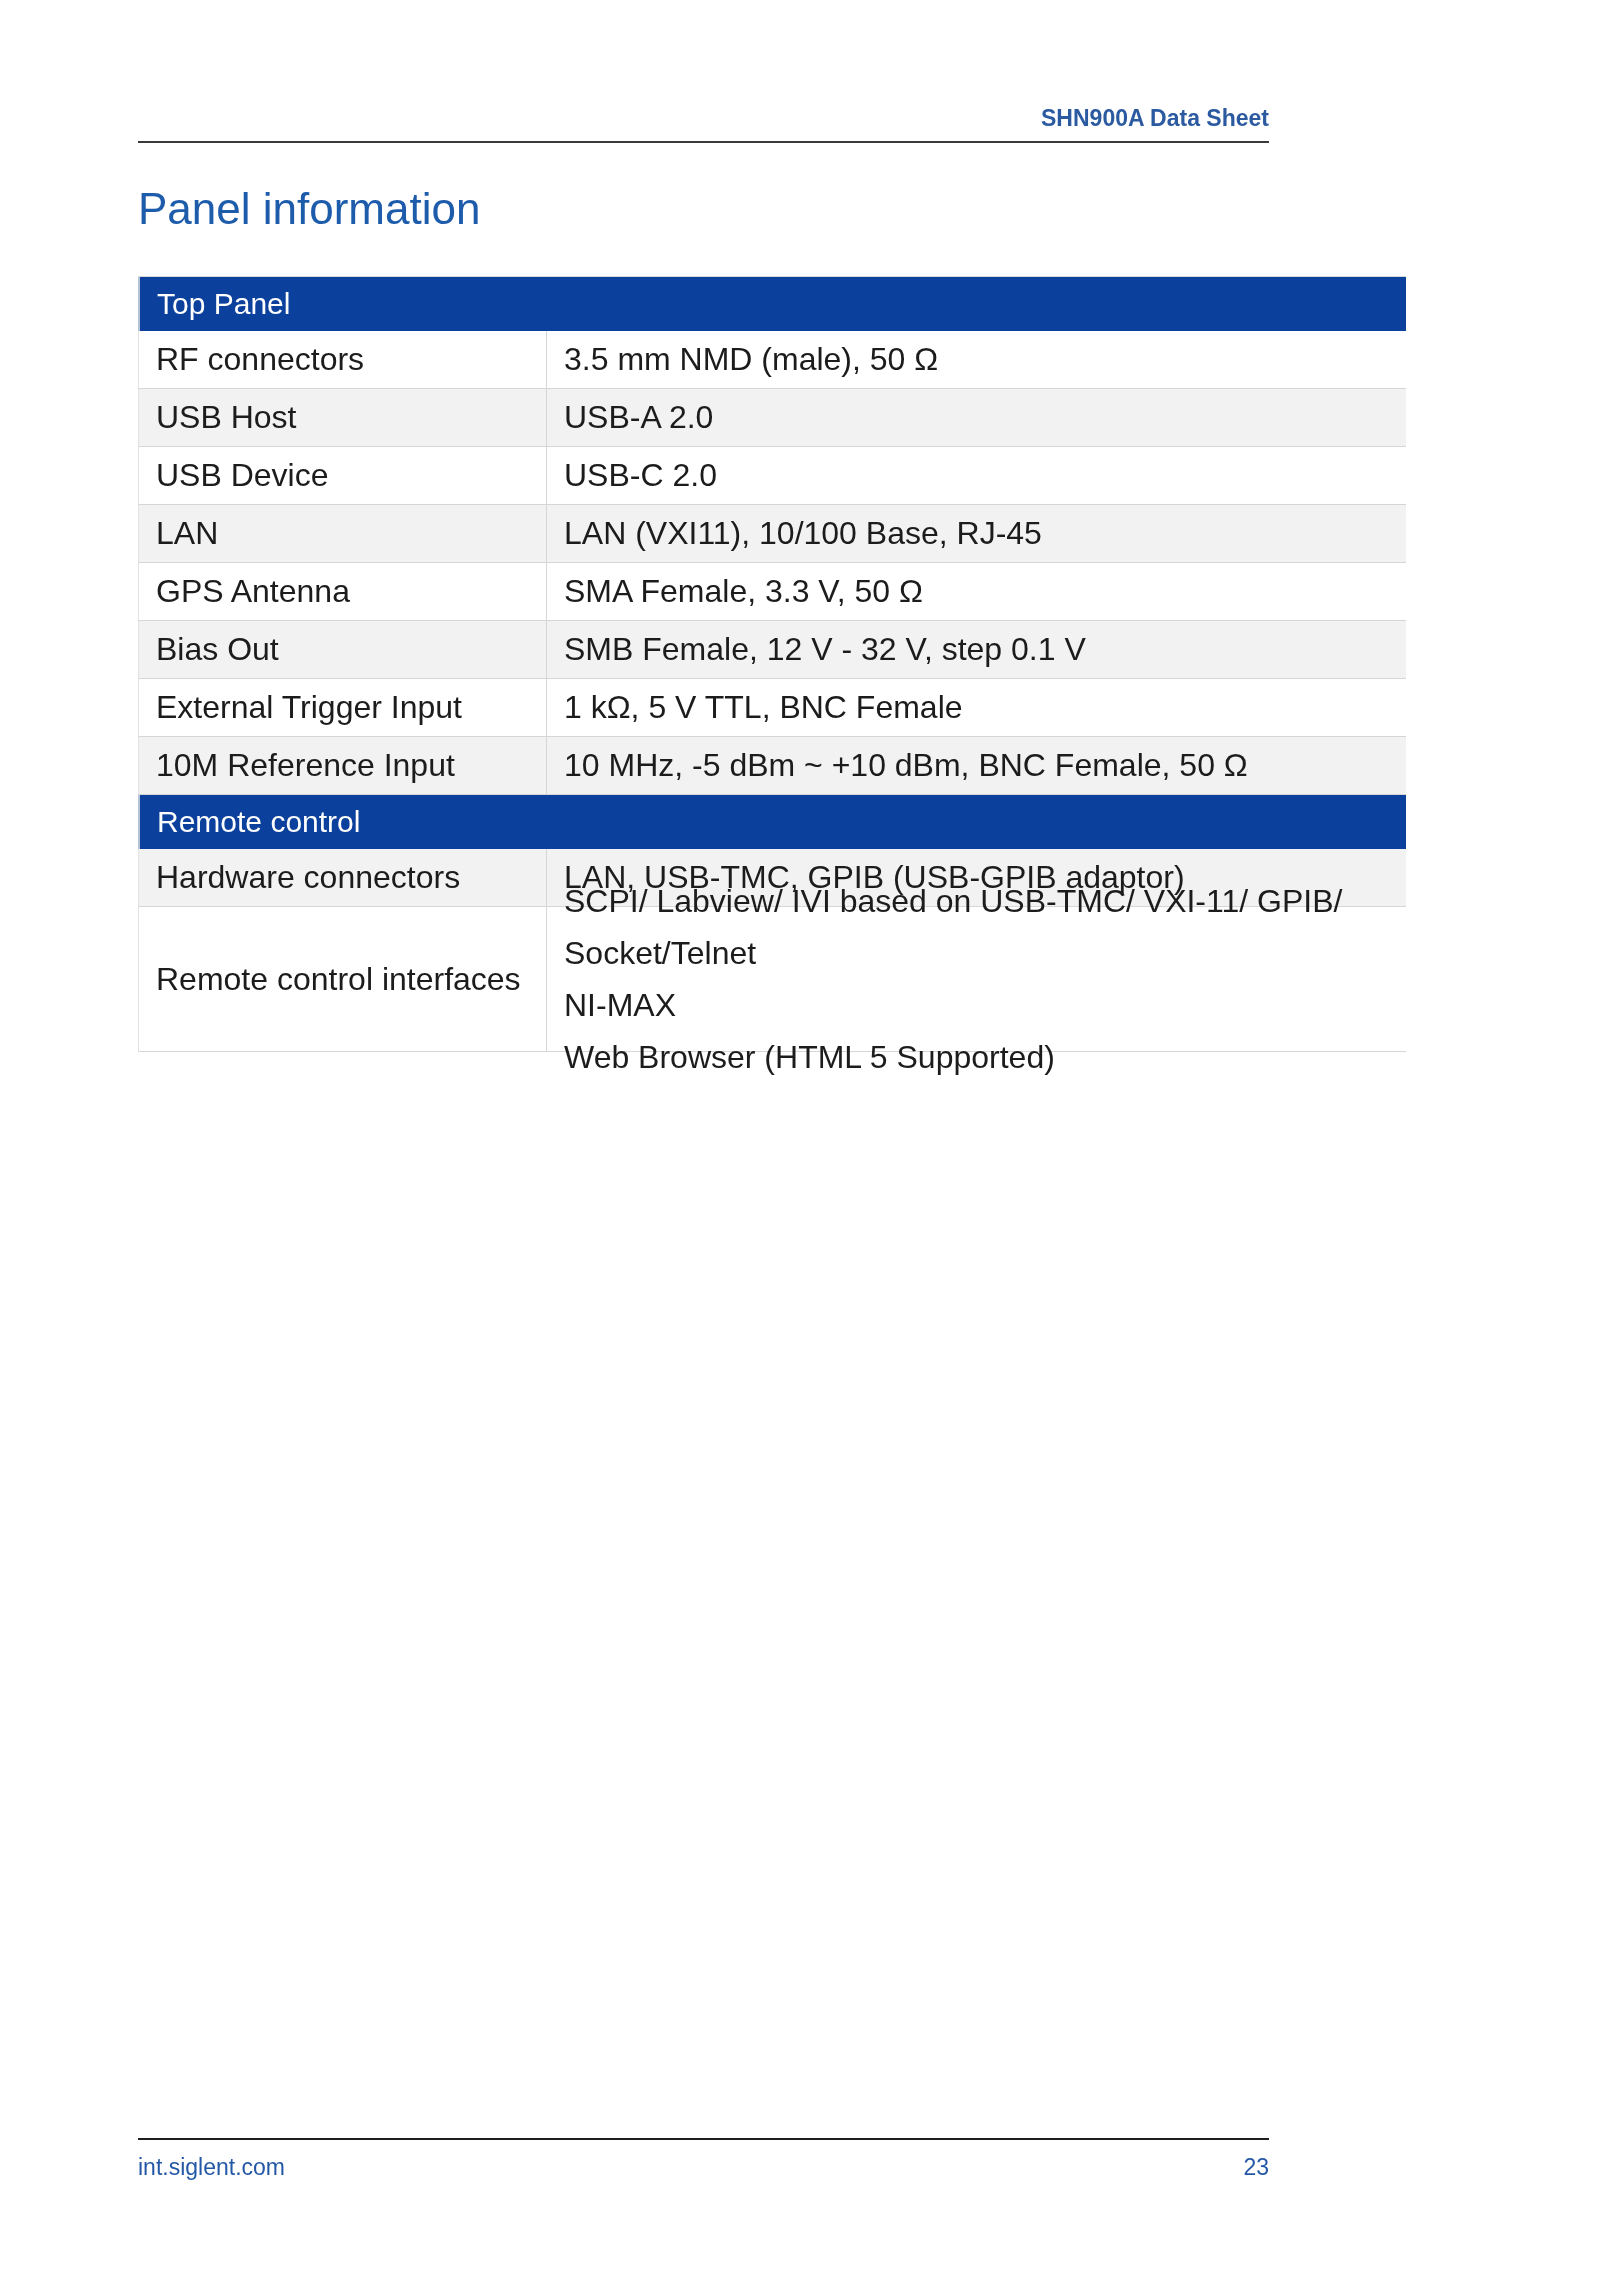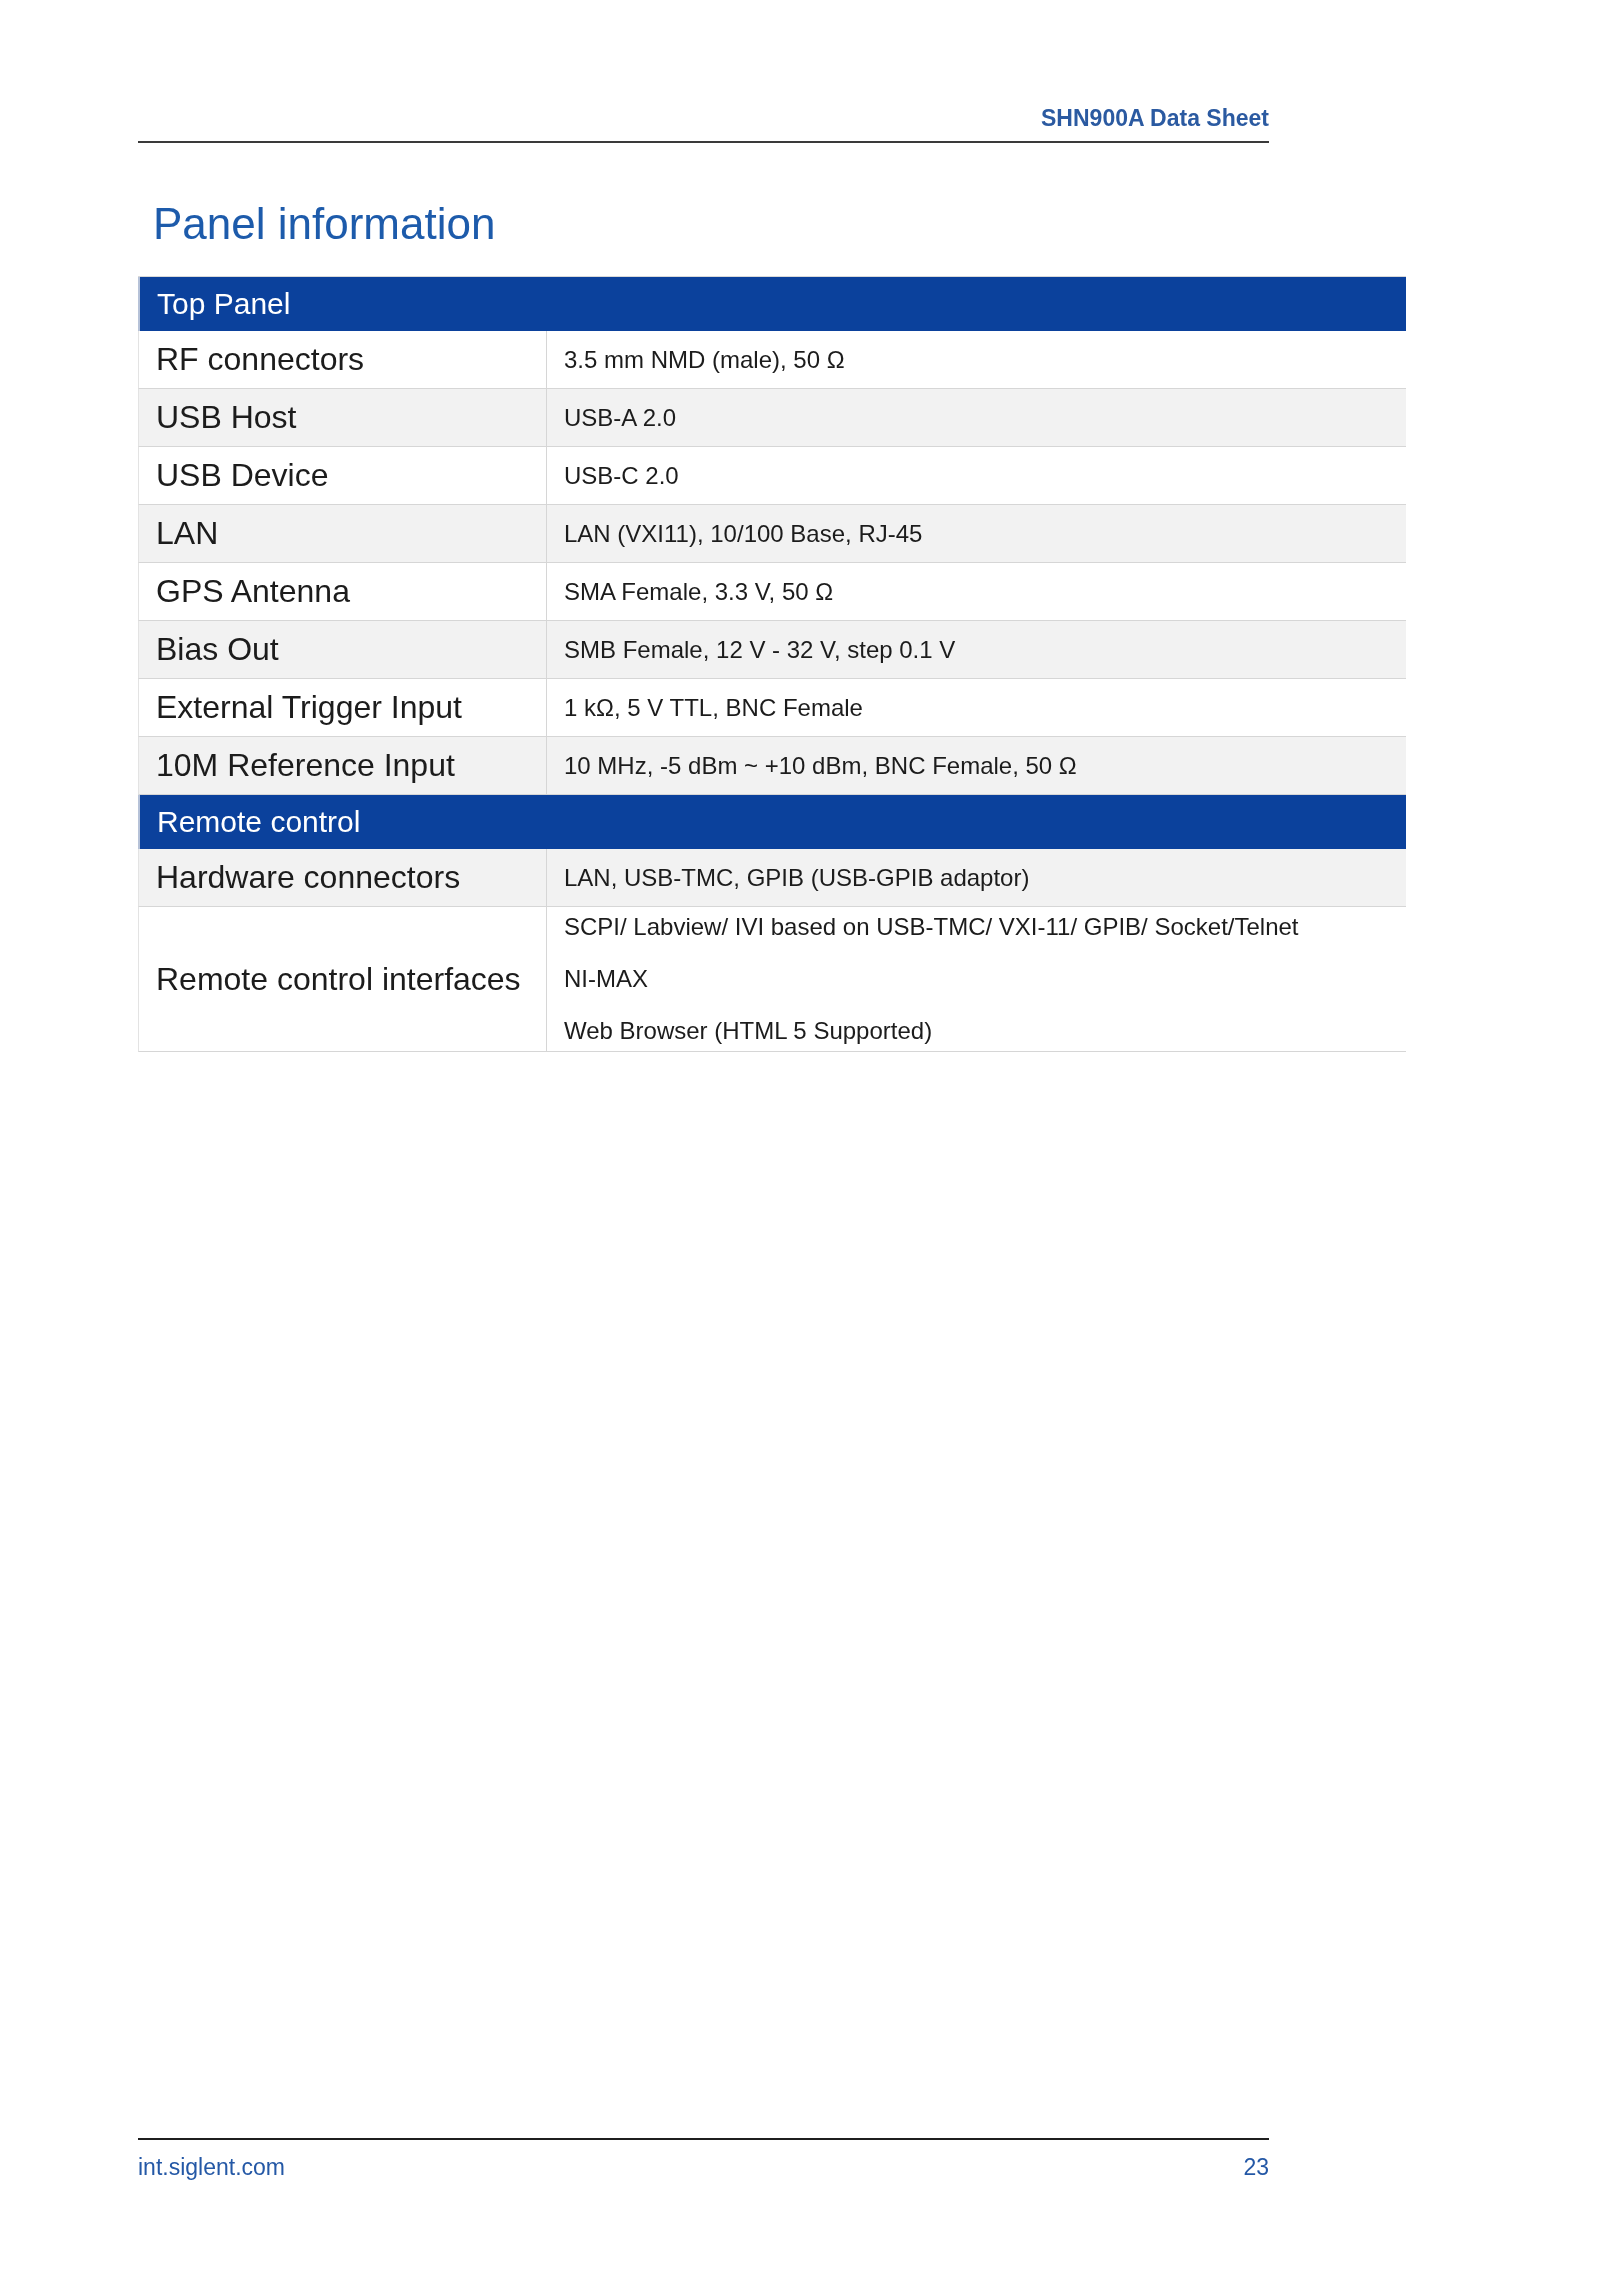--- a/index.html
+++ b/index.html
@@ -85,21 +85,21 @@
     border-right: 0.8px solid var(--grid-line);
     font-size: 32px;
   }
   .cell-value {
     flex: 1;
     display: flex;
     flex-direction: column;
     justify-content: center;
     padding-left: 17px;
     padding-right: 13.5px;
-    font-size: 24px;
+    font-size: 32px;
   }
   .row.tall .cell-value .line { line-height: 52px; }
 
   
   .doc-footer {
     position: absolute;
     left: 138px;
     right: 137px;
     top: 2138px;
     border-top: 2.5px solid #1f1f1f;
@@ -114,21 +114,21 @@
 </style>
 </head>
 <body>
 
 <div class="page">
 
   <div class="doc-header">
     <span>SHN900A Data Sheet</span>
   </div>
 
-  <h1 class="page-title" style="margin:15px; font-weight:400;">Panel information</h1>
+  <h1 class="page-title" style="margin:0; font-weight:400;">Panel information</h1>
 
   <div class="spec-table">
 
     <div class="band">
       <span>Top Panel</span>
     </div>
 
     <div class="row">
       <div class="cell-label">RF connectors</div>
       <div class="cell-value">

